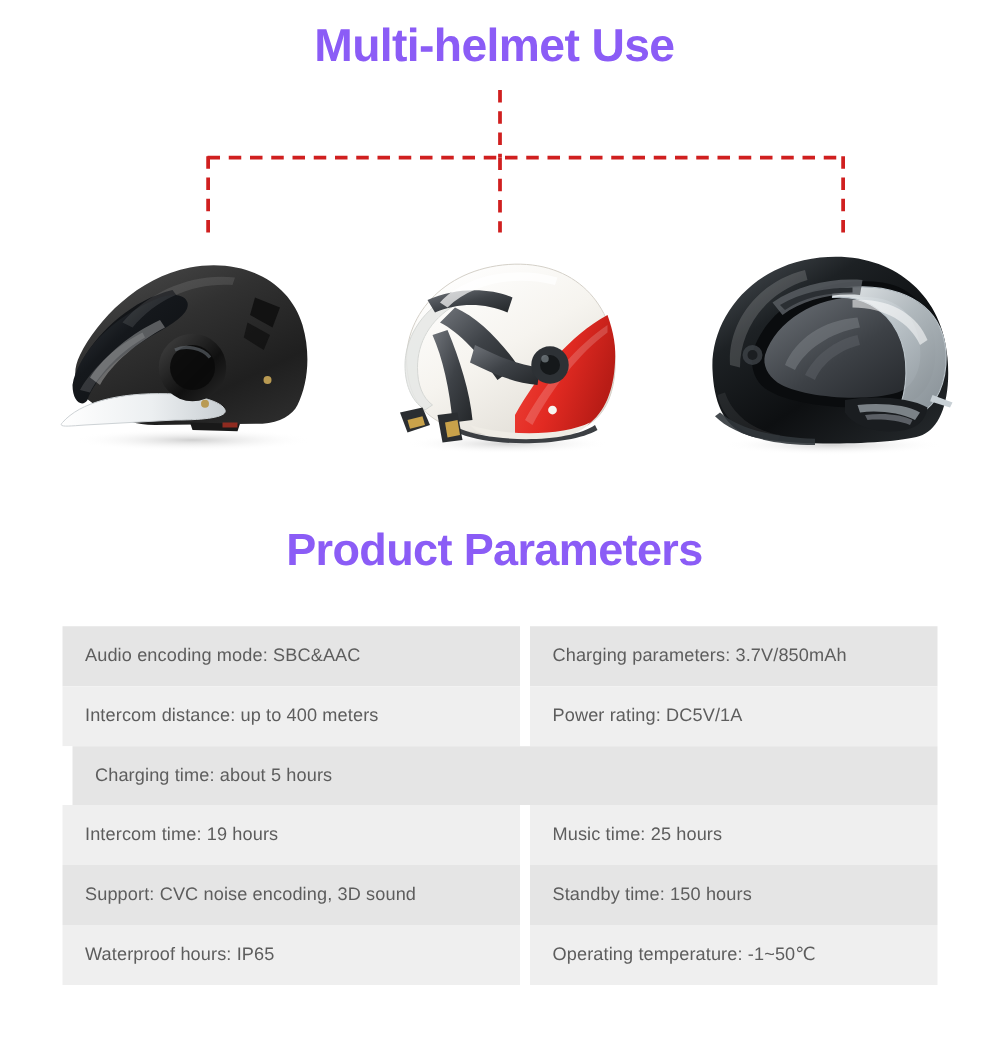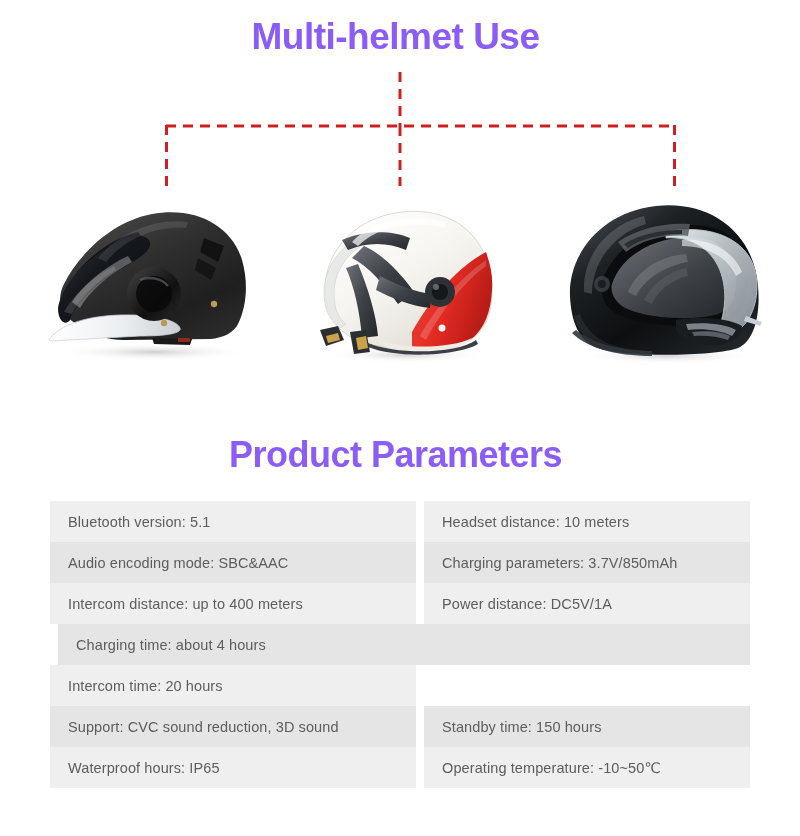--- a/index.html
+++ b/index.html
@@ -29,21 +29,21 @@
     letter-spacing: -0.5px;
     line-height: 1;
     white-space: nowrap;
     margin-left: 16px;
   }
   #title-multi-helmet {
     top: 18px;
     font-size: 37px;
   }
   #title-product-parameters {
-    top: 437px;
+    top: 422px;
     font-size: 36px;
   }
 
   
   .connector {
     position: absolute;
     left: 0;
     top: 0;
     width: 800px;
     height: 200px;
@@ -306,53 +306,49 @@
       <path d="M40 134 C46 152 62 164 84 168 L82 173 C56 170 38 156 34 136 Z" fill="#ffffff" opacity="0.07"></path>
       <path d="M36 150 C50 162 76 170 112 171 L112 176 C74 176 46 167 32 153 Z" fill="#31363b" opacity="0.9"></path>
     </svg>
   </div>
 </div>
 
 <div id="title-product-parameters" class="section-title">Product Parameters</div>
 
 <div id="params-table">
 
-  <div class="param-row shade-light">
-    <div class="param-cell left">Bluetooth version: 5.1</div>
-    <div class="param-gap"></div>
-    <div class="param-cell right">Headset distance: 10 meters</div>
-  </div>
 
   <div class="param-row shade-dark">
     <div class="param-cell left">Audio encoding mode: SBC&amp;AAC</div>
     <div class="param-gap"></div>
     <div class="param-cell right">Charging parameters: 3.7V/850mAh</div>
   </div>
 
   <div class="param-row shade-light">
     <div class="param-cell left">Intercom distance: up to 400 meters</div>
     <div class="param-gap"></div>
-    <div class="param-cell right">Power distance: DC5V/1A</div>
+    <div class="param-cell right">Power rating: DC5V/1A</div>
   </div>
 
   <div class="param-row shade-dark">
     <div class="param-gap"></div>
-    <div class="param-cell right">Charging time: about 4 hours</div>
+    <div class="param-cell right">Charging time: about 5 hours</div>
   </div>
 
   <div class="param-row shade-light">
-    <div class="param-cell left">Intercom time: 20 hours</div>
-    <div class="param-gap"></div>
+    <div class="param-cell left">Intercom time: 19 hours</div>
+    <div class="param-gap"></div>
+    <div class="param-cell right">Music time: 25 hours</div>
   </div>
 
   <div class="param-row shade-dark">
-    <div class="param-cell left">Support: CVC sound reduction, 3D sound</div>
+    <div class="param-cell left">Support: CVC noise encoding, 3D sound</div>
     <div class="param-gap"></div>
     <div class="param-cell right">Standby time: 150 hours</div>
   </div>
 
   <div class="param-row shade-light">
     <div class="param-cell left">Waterproof hours: IP65</div>
     <div class="param-gap"></div>
-    <div class="param-cell right">Operating temperature: -10~50℃</div>
+    <div class="param-cell right">Operating temperature: -1~50℃</div>
   </div>
 
 </div>
 
 </body></html>

